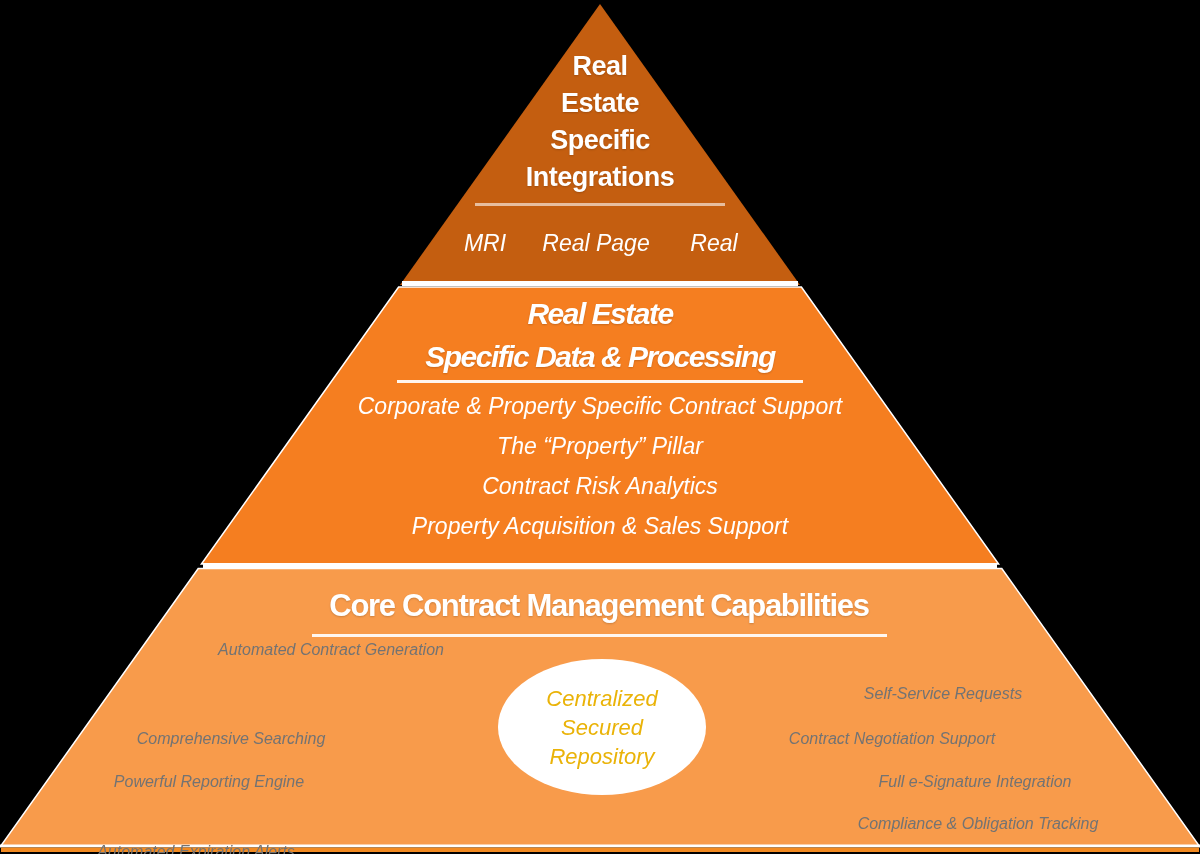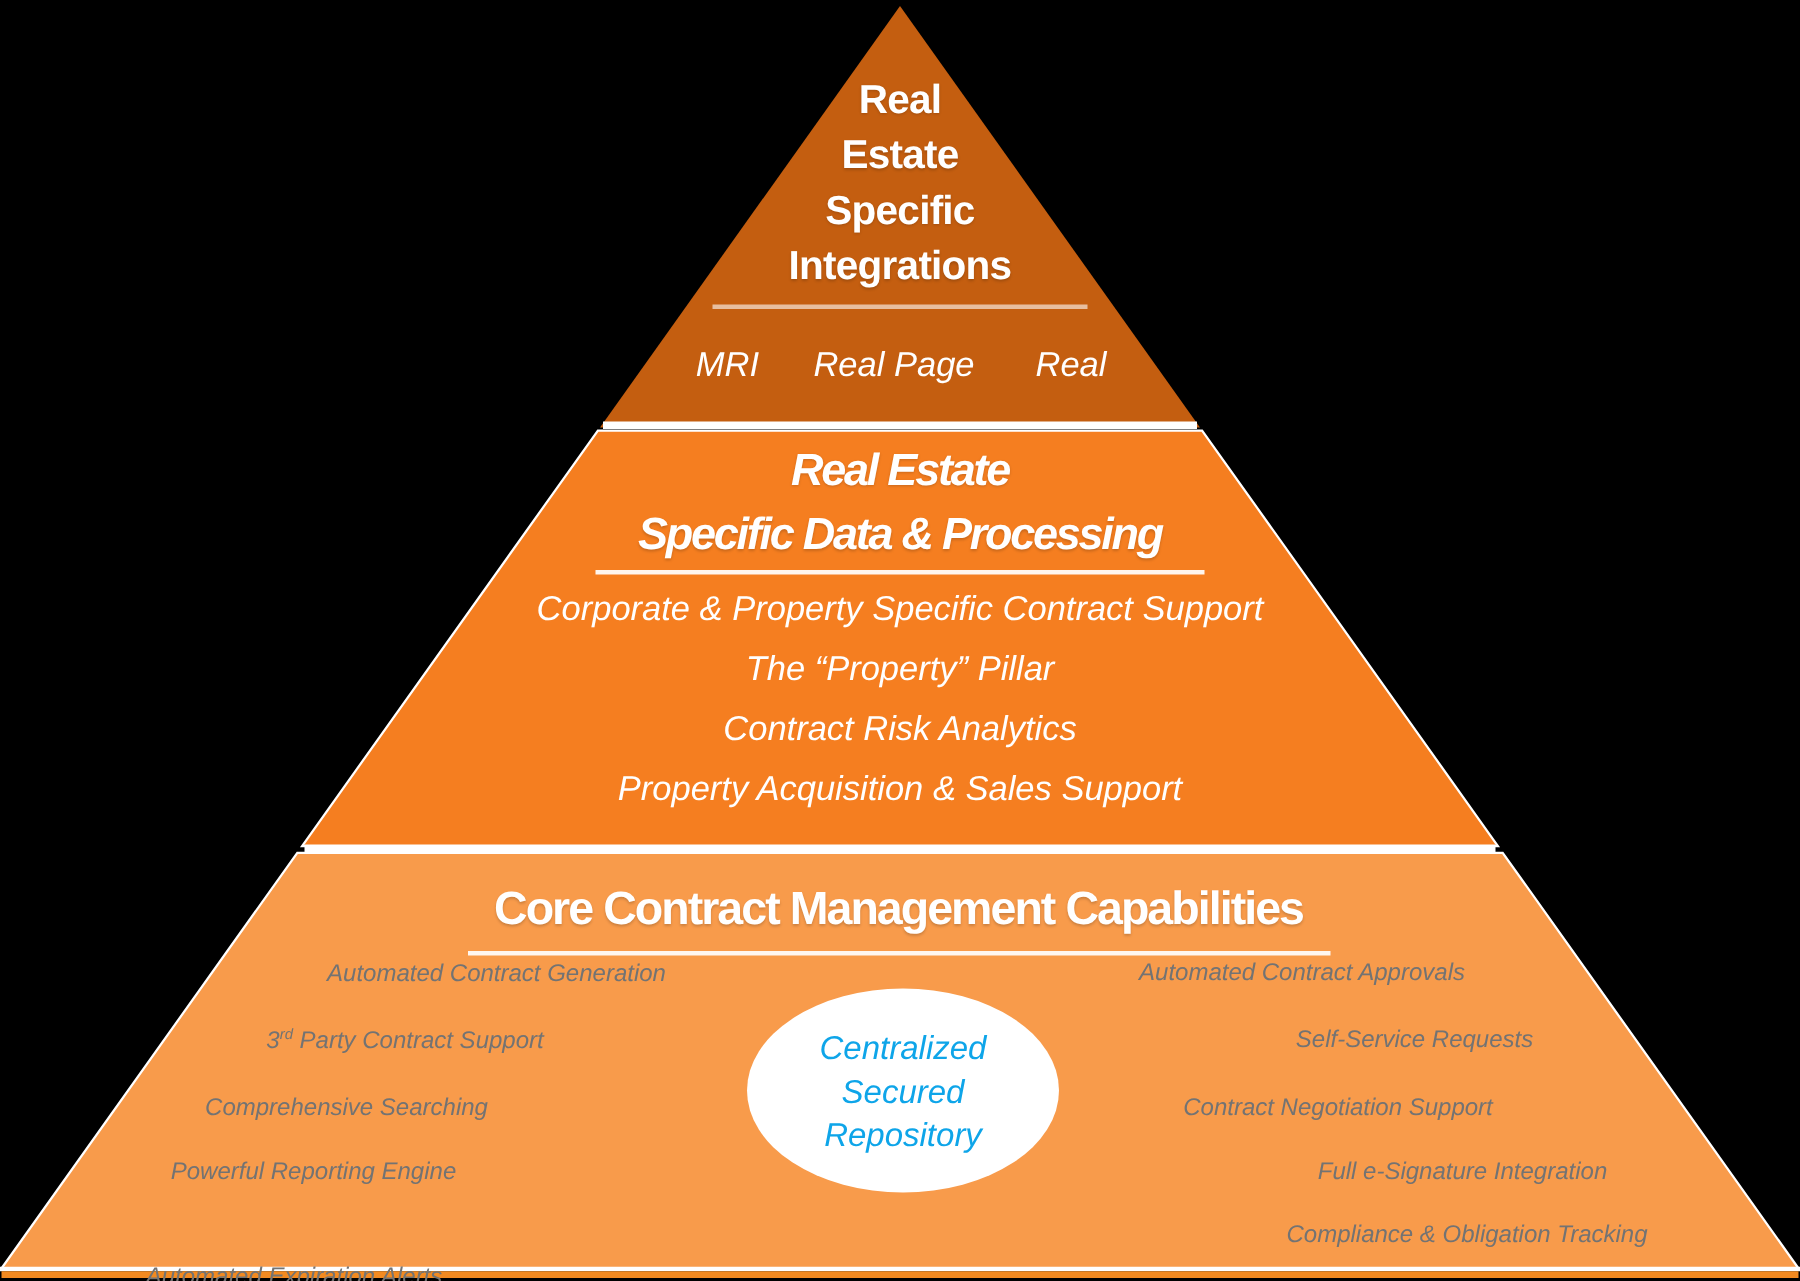--- a/index.html
+++ b/index.html
@@ -34,21 +34,21 @@
            background:rgba(255,255,255,0.92);}
   .b-item{position:absolute;transform:translate(-50%,-50%);font-style:italic;
           font-size:16px;color:#737373;white-space:nowrap;}
   .b-item sup{font-size:0.62em;}
   .bl1{left:331px;top:650px;} .bl2{left:270px;top:694px;} .bl3{left:231px;top:739px;}
   .bl4{left:209px;top:782px;} .bl5{left:196px;top:824px;margin-top:28px;}
   .br1{left:868px;top:649px;} .br2{left:943px;top:694px;} .br3{left:892px;top:739px;}
   .br4{left:975px;top:782px;} .br5{left:978px;top:824px;}
   
   .repo-text{position:absolute;left:502px;top:684px;width:200px;text-align:center;
-             font-style:italic;font-size:22px;line-height:29px;color:#0ea5e9;}
+             font-style:italic;font-size:22px;line-height:29px;color:#eab308;}
 </style>
 </head>
 <body>
 
 <div class="stage">
 
   <svg width="1200" height="854" viewBox="0 0 1200 854">
     <polygon points="600,4 800,285 400,285" fill="#C45E10"></polygon>
     <rect x="402" y="281" width="396" height="5" fill="#FFFFFF"></rect>
     <polygon points="398.6,287 801.4,287 998.6,564 201.4,564" fill="#F57E20" stroke="#FFFFFF" stroke-width="1.5"></polygon>
@@ -77,26 +77,24 @@
   <div class="t2-rule"></div>
   <div class="t2-item m1">Corporate &amp; Property Specific Contract Support</div>
   <div class="t2-item m2">The “Property” Pillar</div>
   <div class="t2-item m3">Contract Risk Analytics</div>
   <div class="t2-item m4">Property Acquisition &amp; Sales Support</div>
 
   <div class="txt hd t3-title">Core Contract Management Capabilities</div>
   <div class="t3-rule"></div>
 
   <div class="b-item bl1">Automated Contract Generation</div>
-  <div class="b-item bl2"><span>3</span><sup>rd</sup><span> Party Contract Support</span></div>
   <div class="b-item bl3">Comprehensive Searching</div>
   <div class="b-item bl4">Powerful Reporting Engine</div>
   <div class="b-item bl5">Automated Expiration Alerts</div>
 
-  <div class="b-item br1">Automated Contract Approvals</div>
   <div class="b-item br2">Self-Service Requests</div>
   <div class="b-item br3">Contract Negotiation Support</div>
   <div class="b-item br4">Full e-Signature Integration</div>
   <div class="b-item br5">Compliance &amp; Obligation Tracking</div>
 
   <div class="repo-text">
     <div>Centralized</div>
     <div>Secured</div>
     <div>Repository</div>
   </div>

